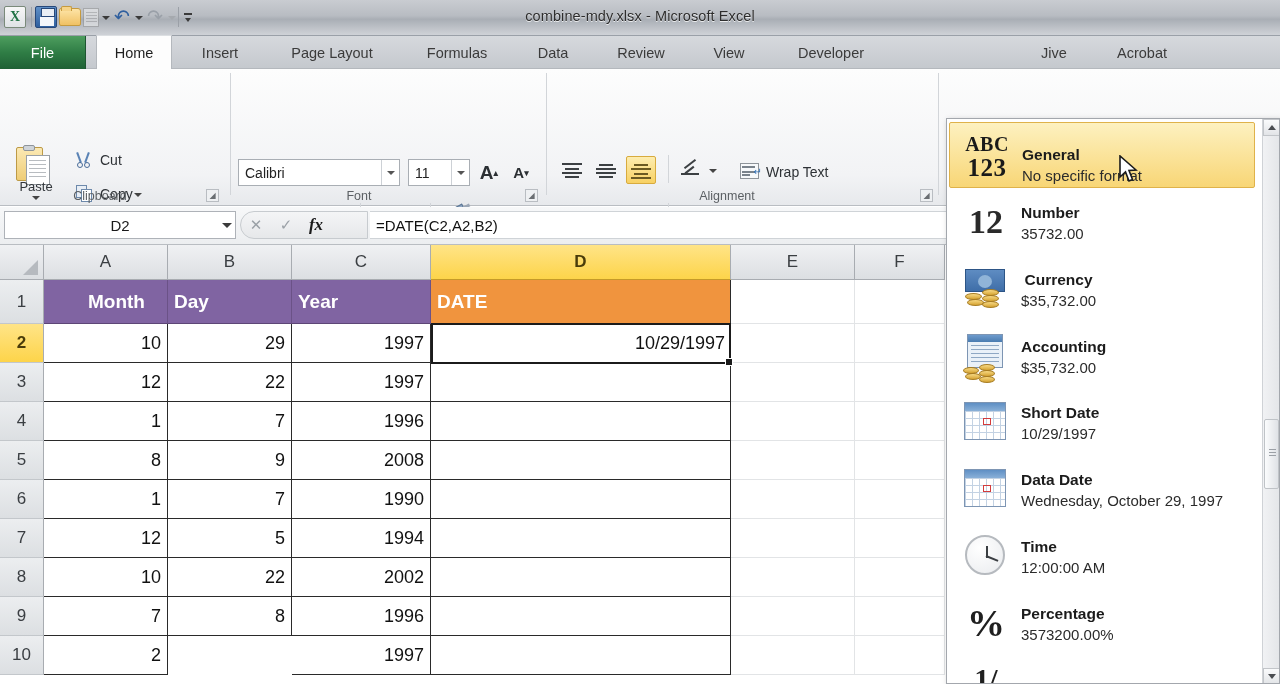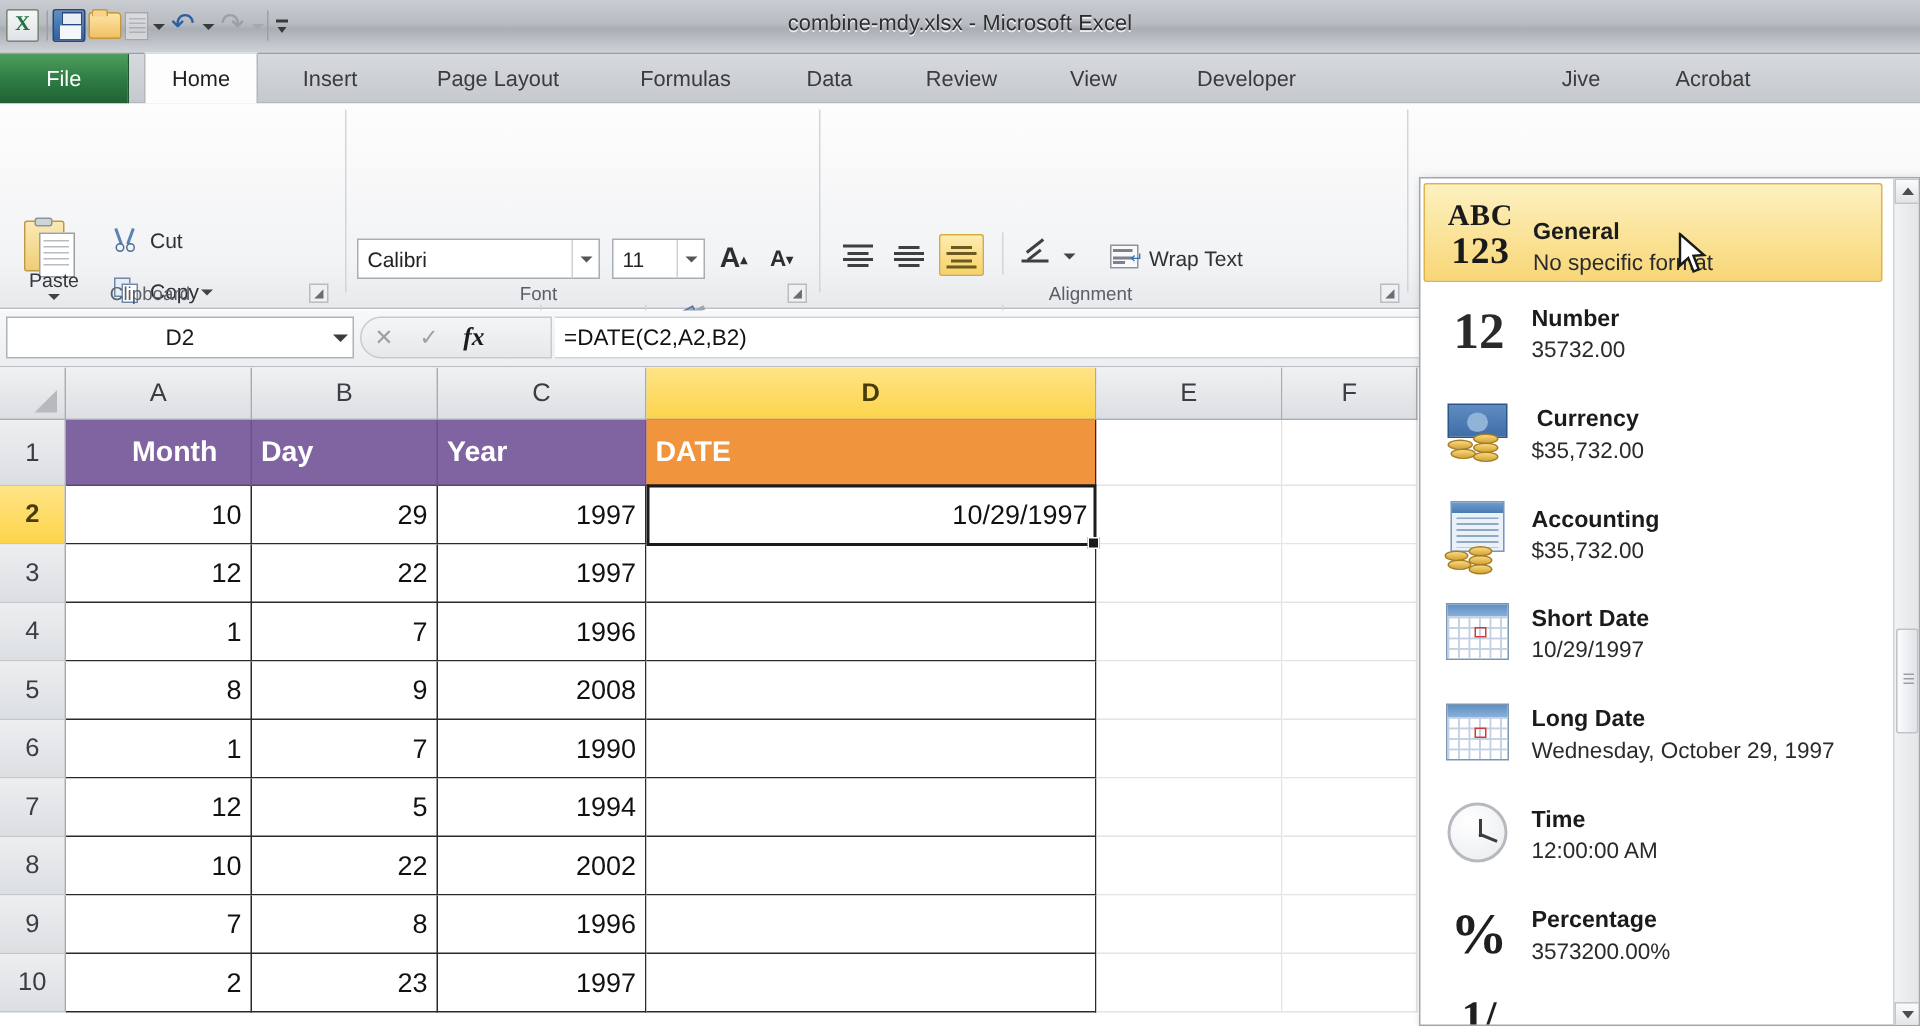--- a/index.html
+++ b/index.html
@@ -834,21 +834,20 @@
     <div class="cell plain" style="left:855px;top:313px;width:90px;height:39px;"></div>
 
     <div class="cell num" style="left:44px;top:352px;width:124px;height:39px;">7</div>
     <div class="cell num" style="left:168px;top:352px;width:124px;height:39px;">8</div>
     <div class="cell num" style="left:292px;top:352px;width:139px;height:39px;">1996</div>
     <div class="cell num" style="left:431px;top:352px;width:300px;height:39px;"></div>
     <div class="cell plain" style="left:731px;top:352px;width:124px;height:39px;"></div>
     <div class="cell plain" style="left:855px;top:352px;width:90px;height:39px;"></div>
 
     <div class="cell num" style="left:44px;top:391px;width:124px;height:39px;">2</div>
-    <div class="cell num" style="left:168px;top:391px;width:124px;height:39px;">23</div>
     <div class="cell num" style="left:292px;top:391px;width:139px;height:39px;">1997</div>
     <div class="cell num" style="left:431px;top:391px;width:300px;height:39px;"></div>
     <div class="cell plain" style="left:731px;top:391px;width:124px;height:39px;"></div>
     <div class="cell plain" style="left:855px;top:391px;width:90px;height:39px;"></div>
 
     <div class="selbox" style="left:431px;top:78px;width:300px;height:41px;"></div>
 
     <div class="vscroll"></div>
   </div>
 
@@ -932,21 +931,21 @@
 
     <div class="dditem" style="top:339px;width:320px;">
       <div class="dd-ico">
         <div class="cal-ico">
             <div class="top"></div>
             <div class="g"></div>
           <div class="mark" style="left:18px;top:15px;"></div>
           </div>
       </div>
       <div class="dd-txt">
-        <div class="dd-name">Long Date</div>
+        <div class="dd-name">Data Date</div>
         <div class="dd-samp">Wednesday, October 29, 1997</div>
       </div>
     </div>
 
     <div class="dditem" style="top:406px;">
       <div class="dd-ico">
         <div class="clock-ico">
             <div class="h"></div>
             <div class="m"></div>
           </div>

